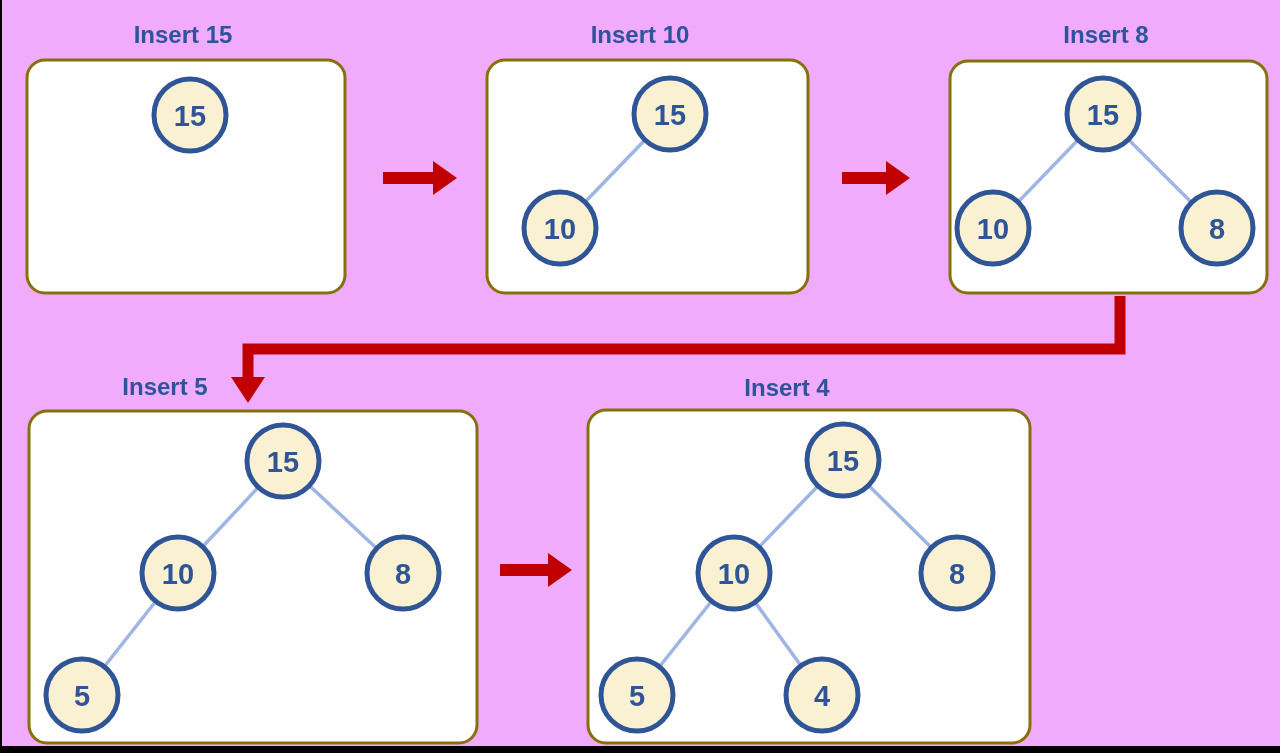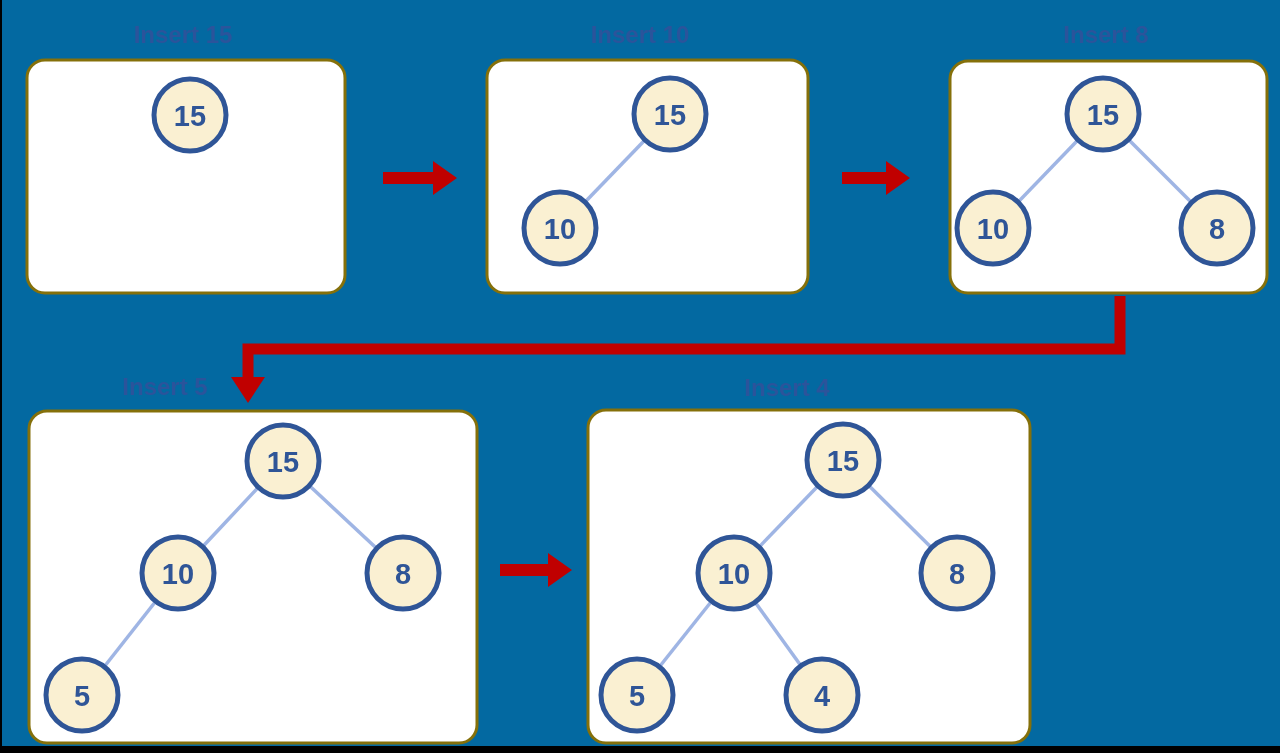--- a/index.html
+++ b/index.html
@@ -1,19 +1,19 @@
 <!DOCTYPE html>
 <html><head>
 <meta charset="utf-8">
 <style>
   html,body{margin:0;padding:0;background:#ffffff;}
   .canvas{
     position:relative;
     width:1280px;height:753px;
-    background:#0369a1;
+    background:#f0abfc;
     overflow:hidden;
     font-family:"Liberation Sans",sans-serif;
   }
   svg{display:block;}
   .panel-title{
     font-family:"Liberation Sans",sans-serif;
     font-weight:700;
     font-size:24px;
   }
   .node-label{

